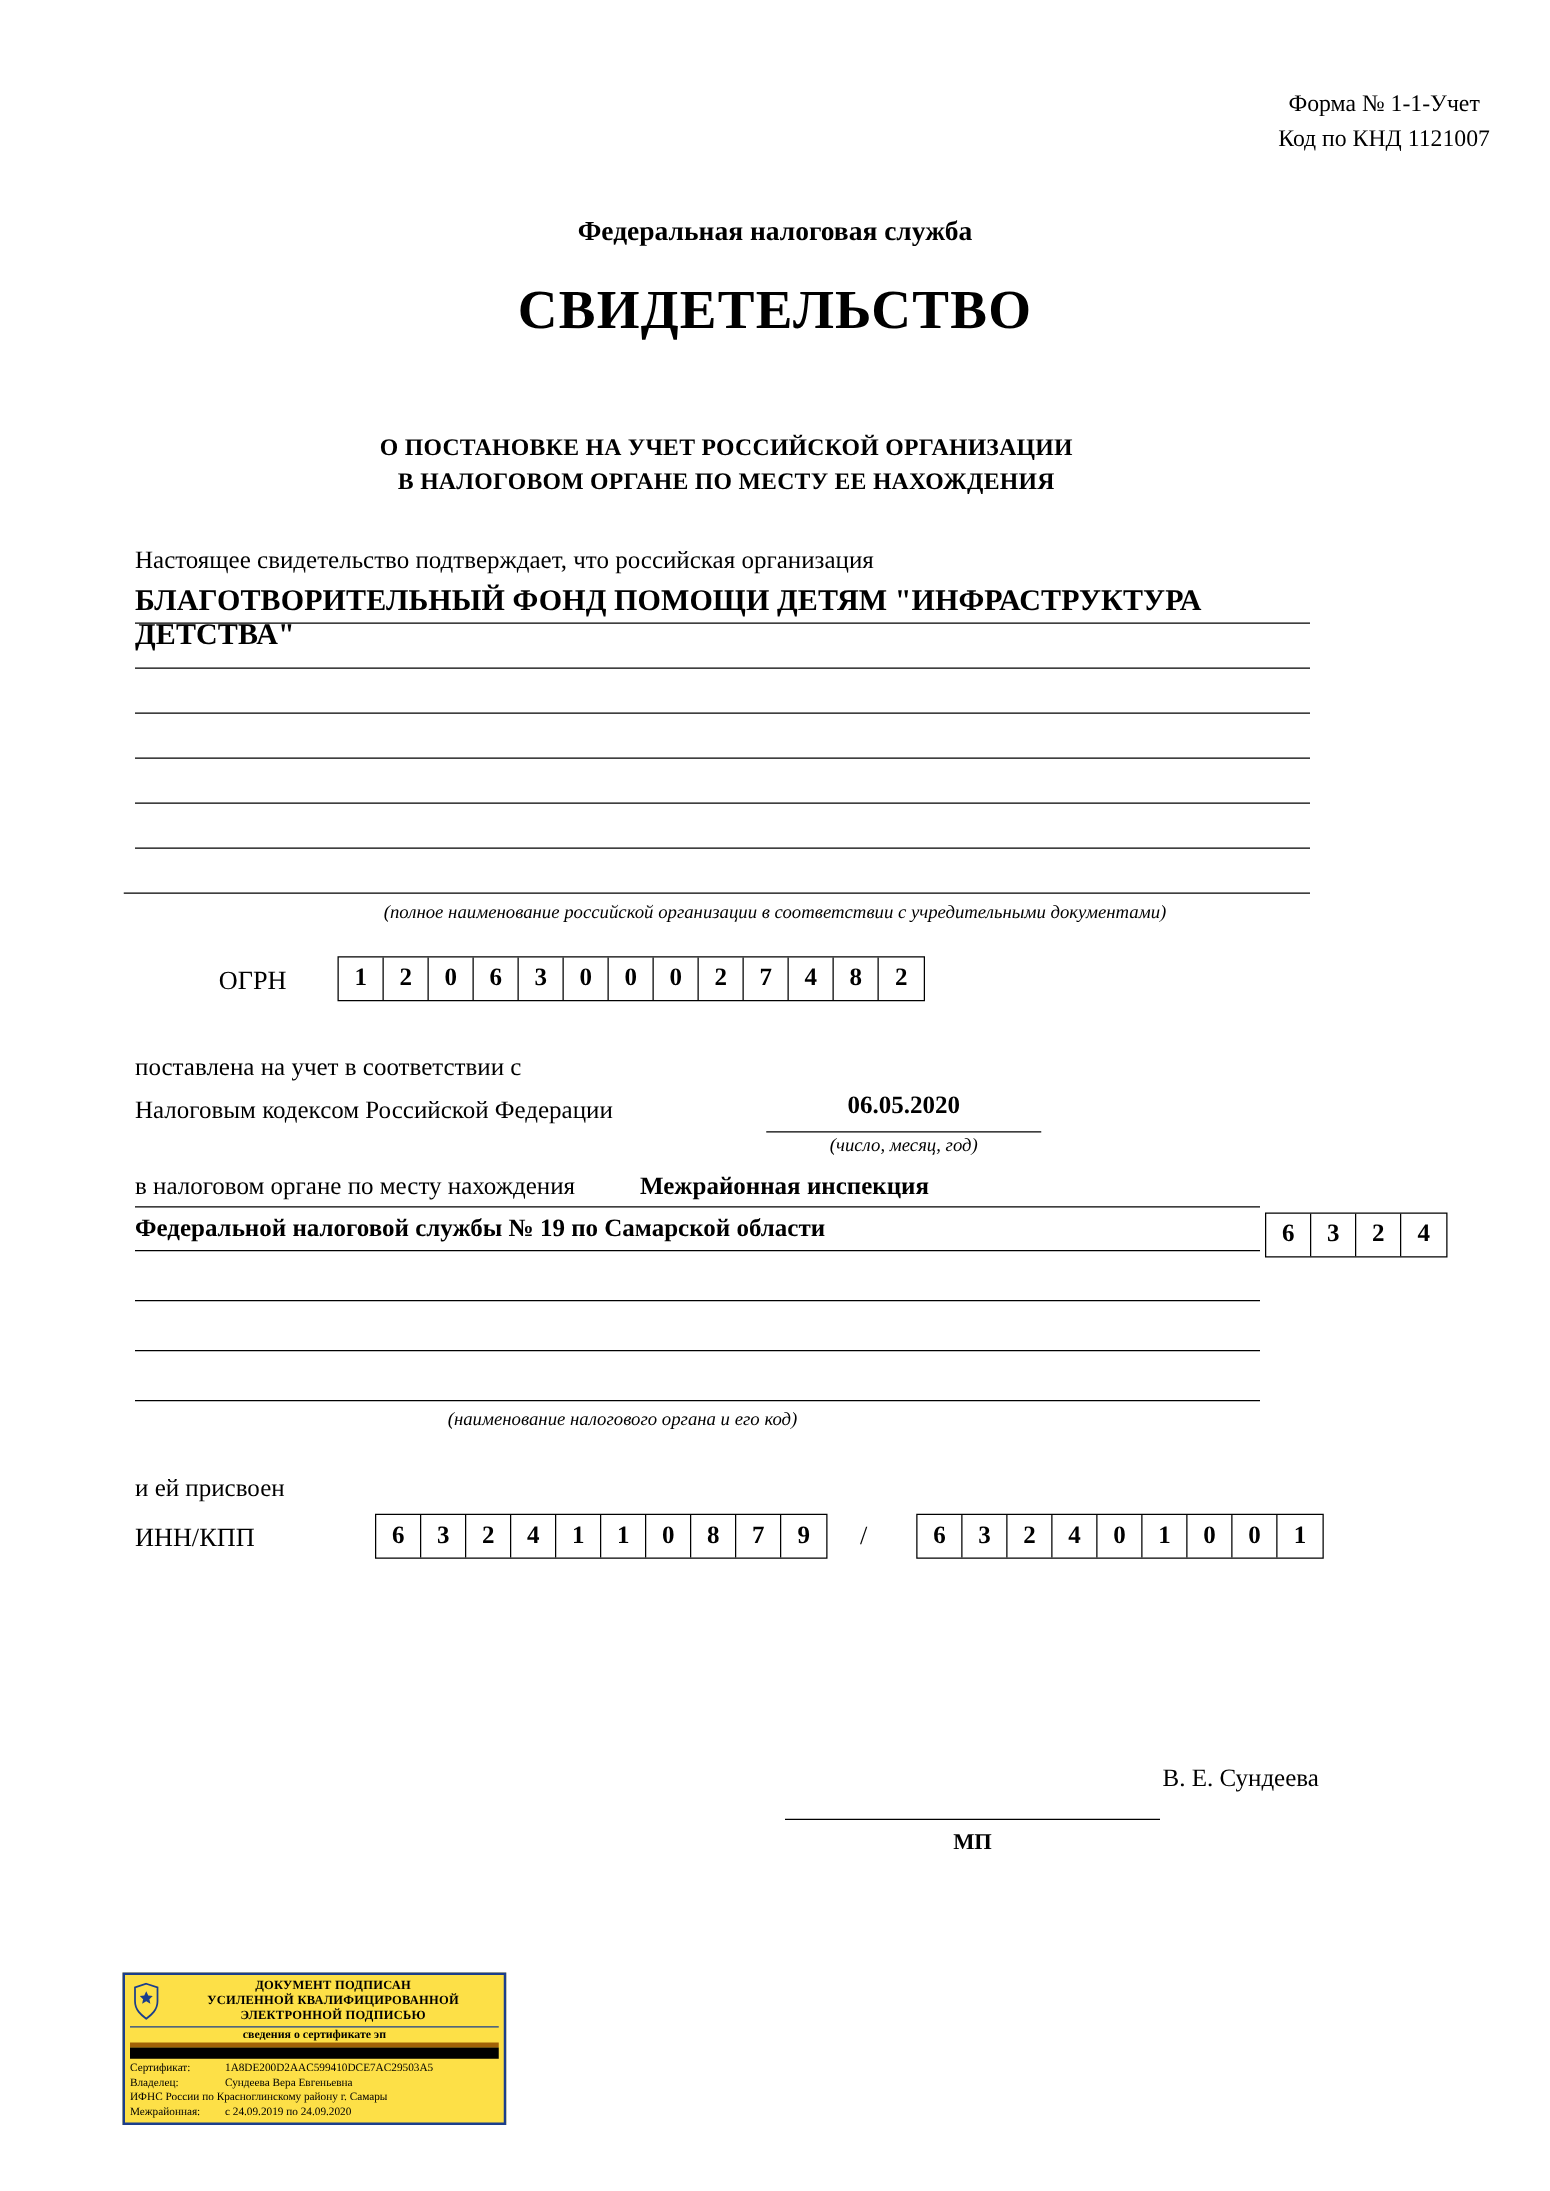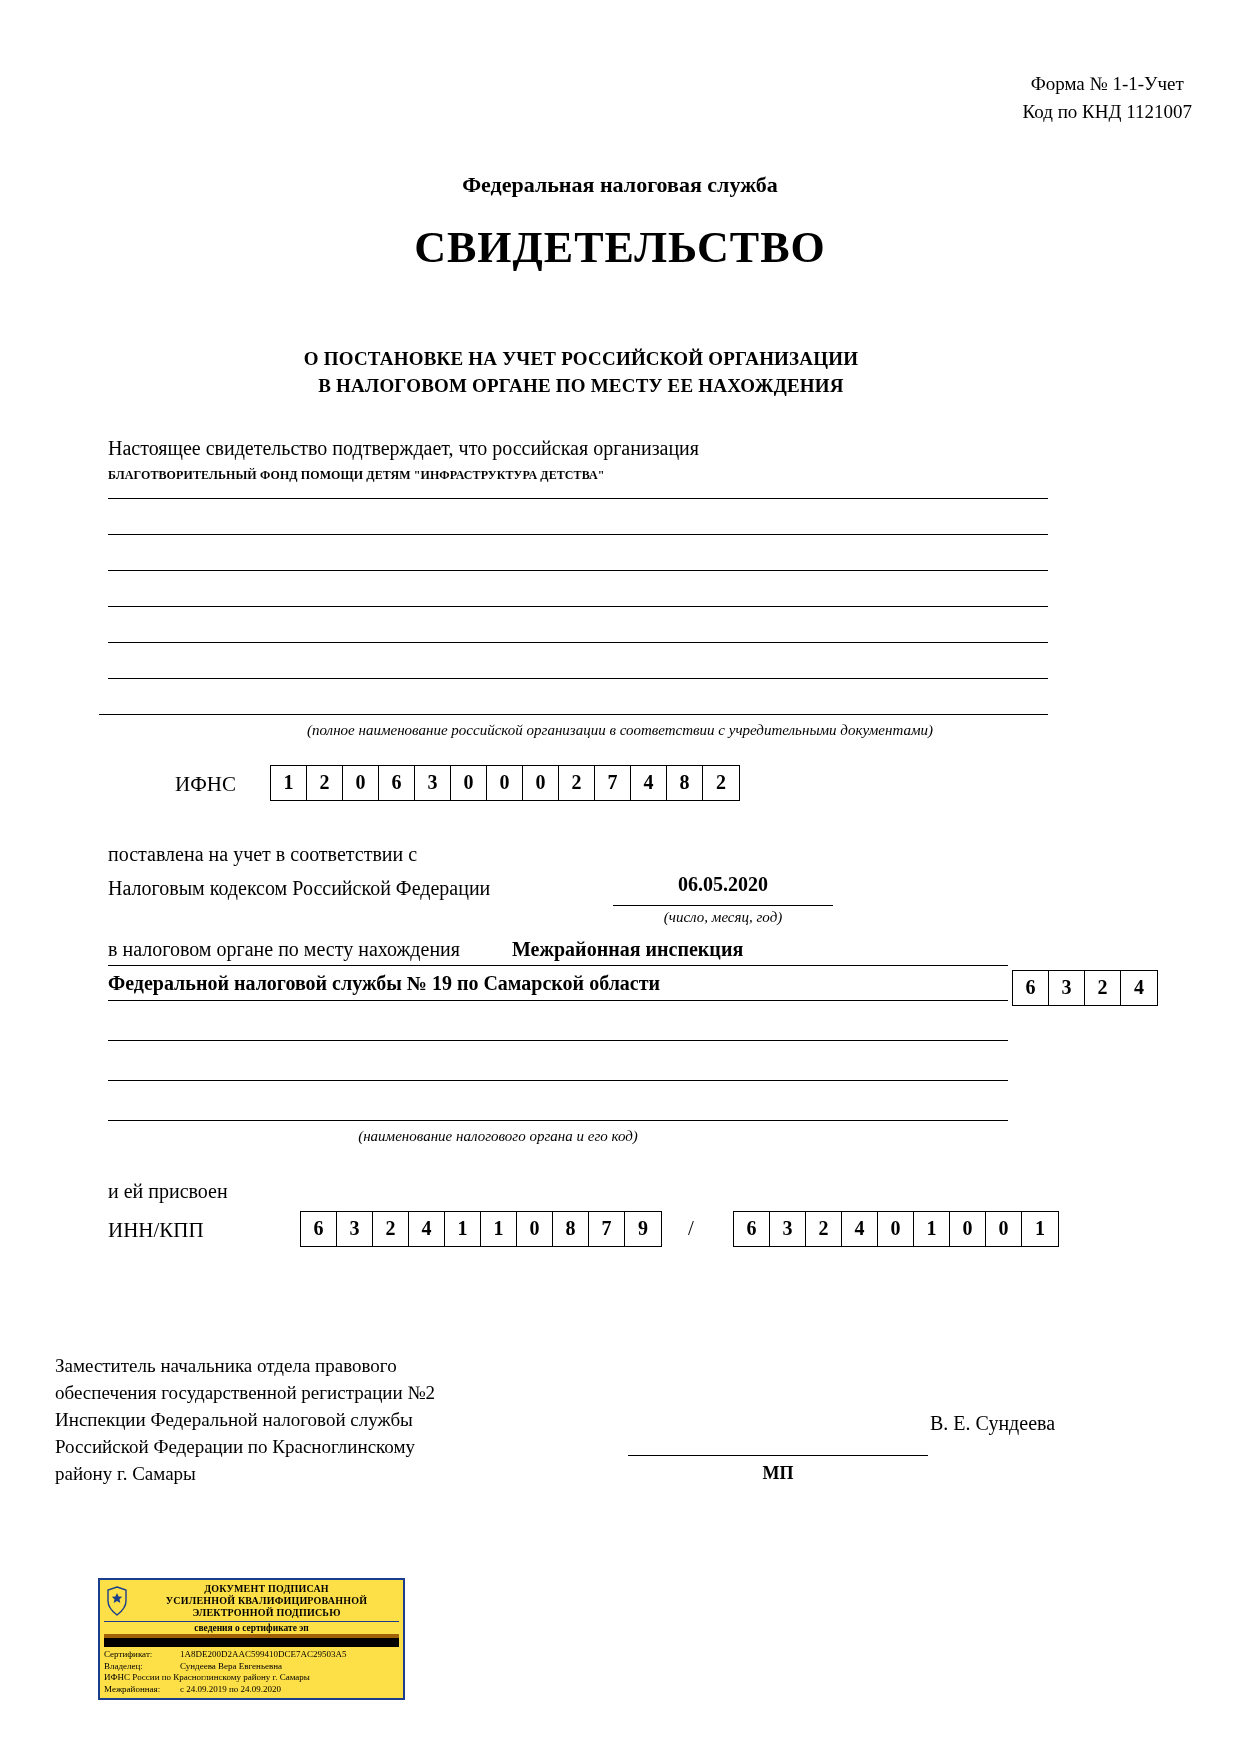--- a/index.html
+++ b/index.html
@@ -69,21 +69,21 @@
     position: absolute;
     top: 437px;
     left: 108px;
     font-size: 20px;
   }
   .org-name {
     position: absolute;
     top: 468px;
     left: 108px;
     width: 940px;
-    font-size: 12px;
+    font-size: 24px;
     font-weight: bold;
     letter-spacing: 0.1px;
   }
 
   
   .rule {
     position: absolute;
     left: 108px;
     width: 940px;
     border-bottom: 1px solid #000;
@@ -278,21 +278,21 @@
   <div class="rule" style="top:498px;"></div>
   <div class="rule" style="top:534px;"></div>
   <div class="rule" style="top:570px;"></div>
   <div class="rule" style="top:606px;"></div>
   <div class="rule" style="top:642px;"></div>
   <div class="rule" style="top:678px;"></div>
   <div class="rule wide" style="top:714px;"></div>
 
   <div class="caption" style="top:722px;">(полное наименование российской организации в соответствии с учредительными документами)</div>
 
-  <div class="label" style="top:772px; left:175px;">ИФНС</div>
+  <div class="label" style="top:772px; left:175px;">ОГРН</div>
   <div class="cellrow" style="top:765px; left:270px;">
     <div class="cell">1</div>
     <div class="cell">2</div>
     <div class="cell">0</div>
     <div class="cell">6</div>
     <div class="cell">3</div>
     <div class="cell">0</div>
     <div class="cell">0</div>
     <div class="cell">0</div>
     <div class="cell">2</div>
@@ -351,27 +351,20 @@
     <div class="cell">3</div>
     <div class="cell">2</div>
     <div class="cell">4</div>
     <div class="cell">0</div>
     <div class="cell">1</div>
     <div class="cell">0</div>
     <div class="cell">0</div>
     <div class="cell">1</div>
   </div>
 
-  <div class="sign-block">
-    <div>Заместитель начальника отдела правового</div>
-    <div>обеспечения государственной регистрации №2</div>
-    <div>Инспекции Федеральной налоговой службы</div>
-    <div>Российской Федерации по Красноглинскому</div>
-    <div>району г. Самары</div>
-  </div>
   <div class="sign-name">В. Е. Сундеева</div>
   <div class="sign-line"></div>
   <div class="mp">МП</div>
 
   <div class="stamp">
     <div class="stamp-top">
       <div class="stamp-emblem">
         <svg width="24" height="30" viewBox="0 0 24 30" aria-hidden="true">
           <path d="M12 1 L21 4 V15 C21 22 16 26 12 29 C8 26 3 22 3 15 V4 Z" fill="none" stroke="#1b3e8c" stroke-width="1.4"></path>
           <path d="M12 7 l1.6 3.4 3.6.4-2.7 2.5.8 3.6L12 15l-3.3 1.9.8-3.6L6.8 10.8l3.6-.4z" fill="#1b3e8c"></path>

